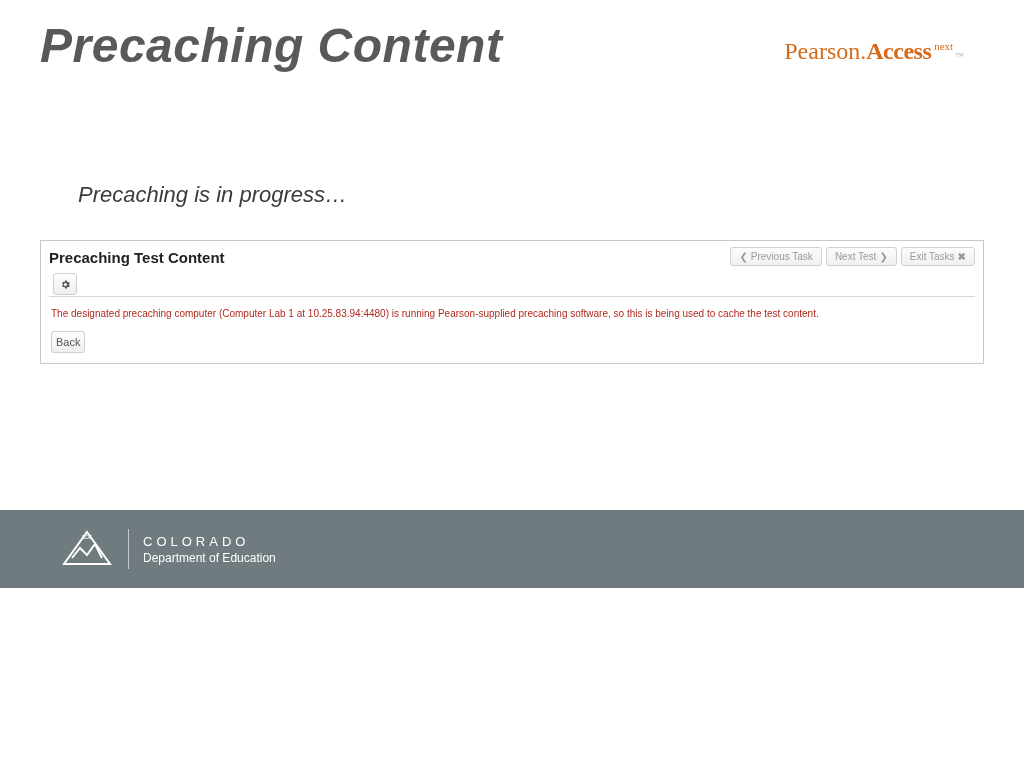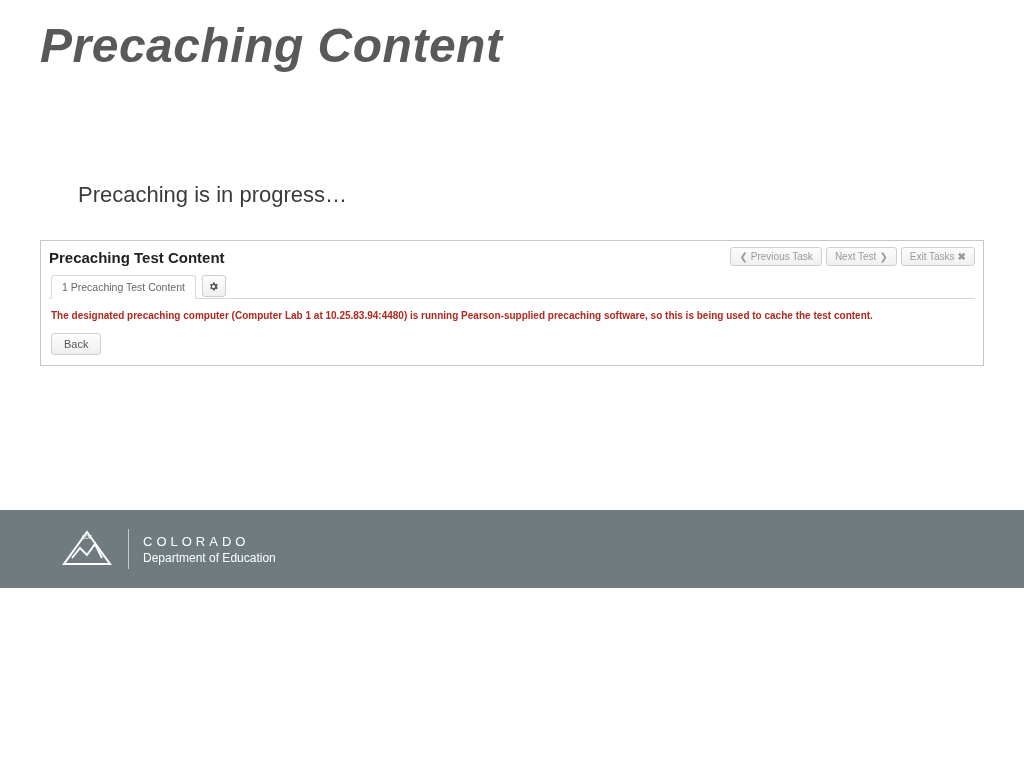--- a/index.html
+++ b/index.html
@@ -4,51 +4,54 @@
 <style>
   * { box-sizing: border-box; }
   html, body { margin:0; padding:0; width:1024px; height:768px; font-family: Arial, Helvetica, sans-serif; background:#fff; }
   .slide { position:relative; width:1024px; height:588px; background:#fff; }
   .title { position:absolute; top:18px; left:40px; font-family: "Trebuchet MS", "Segoe UI", Arial, sans-serif; font-style:italic; font-weight:700; font-size:48px; color:#595959; letter-spacing:0.5px; }
   .logo-pa { position:absolute; top:38px; right:60px; font-family:"Times New Roman",serif; font-size:24px; color:#d46a1a; white-space:nowrap; }
   .logo-pa .light { font-weight:400; }
   .logo-pa .heavy { font-weight:700; letter-spacing:-0.5px; }
   .logo-pa .next { font-size:11px; vertical-align:super; margin-left:3px; color:#d46a1a; }
   .logo-pa .tm { font-size:9px; vertical-align:baseline; margin-left:2px; color:#b9b1ab; }
-  .subtitle { position:absolute; top:182px; left:78px; font-family:"Trebuchet MS","Segoe UI",Arial,sans-serif; font-size:22px; color:#3b3b3b; }
+  .subtitle { position:absolute; top:182px; left:78px; font-family:"Trebuchet MS","Segoe UI",Arial,sans-serif; font-size:22px; color:#3b3b3b;font-style:italic; }
   .panel { position:absolute; top:240px; left:40px; width:944px; border:1px solid #c8c8c8; background:#fff; padding:6px 8px 10px 8px; }
   .panel-head { display:flex; align-items:flex-start; justify-content:space-between; }
   .panel-title { font-size:15px; font-weight:700; color:#222; margin:2px 16px 6px 0; }
   .task-btns { display:flex; gap:4px; }
   .task-btn { border:1px solid #d0d0d0; background:linear-gradient(#fcfcfc,#f0f0f0); color:#9a9a9a; font-size:10px; padding:3px 8px; border-radius:3px; display:inline-flex; align-items:center; gap:3px; cursor:default; }
   .task-btn .chev { font-size:10px; line-height:1; }
   .task-btn .x { font-weight:700; }
   .tabbar { margin-top:2px; border-bottom:1px solid #d6d6d6; display:flex; align-items:flex-end; gap:4px; padding-left:2px; }
   .tab { border:1px solid #d6d6d6; border-bottom:1px solid #fff; background:#fff; font-size:10.5px; color:#666; padding:5px 10px; border-top-left-radius:3px; border-top-right-radius:3px; position:relative; top:1px; }
   .tab-gear { border:1px solid #cfcfcf; background:linear-gradient(#fdfdfd,#efefef); width:24px; height:22px; border-radius:3px; display:flex; align-items:center; justify-content:center; position:relative; top:-1px; margin-left:2px; }
   .tab-gear svg { width:11px; height:11px; fill:#555; }
-  .redline { margin:10px 2px 0 2px; font-size:10px; font-weight:700; color:#b02a1e; line-height:1.35; }
+  .redline { margin:10px 2px 0 2px; font-size:10px; font-weight:400; color:#b02a1e; line-height:1.35; }
   .progline { margin:10px 2px 0 2px; font-size:10px; color:#333; }
-  .back-btn { margin:10px 0 0 2px; border:1px solid #cfcfcf; background:linear-gradient(#fdfdfd,#efefef); font-size:11px; color:#555; padding:4px 12px; border-radius:3px; display:inline-block; }
+  .back-btn { margin:10px 0 0 2px; border:1px solid #cfcfcf; background:linear-gradient(#fdfdfd,#efefef); font-size:11px; color:#555; padding:4px 4px; border-radius:3px; display:inline-block; }
   .footer { position:absolute; bottom:0; left:0; width:1024px; height:78px; background:#6f7b7f; }
   .footer-inner { display:flex; align-items:center; height:100%; padding-left:60px; gap:14px; }
   .co-logo { display:flex; align-items:center; }
   .co-logo svg { fill:none; stroke:#fff; stroke-width:2; }
   .divider { width:1px; height:40px; background:rgba(255,255,255,0.6); }
   .co-text { color:#fff; }
   .co-text .l1 { font-size:13px; letter-spacing:4px; font-weight:400; }
   .co-text .l2 { font-size:12px; margin-top:2px; }
 </style>
 </head>
 <body>
 
 <div class="slide">
 
   <div class="title">Precaching Content</div>
 
+  <div class="logo-pa">
+    <span class="light">Pearson.</span><span class="heavy">Access</span><span class="next">next</span><span class="tm">™</span>
+  </div>
 
   <div class="subtitle">Precaching is in progress…</div>
 
   <div class="panel">
     <div class="panel-head">
       <div class="panel-title">Precaching Test Content</div>
       <div class="task-btns">
         <div class="task-btn">
           <span class="chev">❮</span>
           <span>Previous Task</span>
@@ -58,21 +61,20 @@
           <span class="chev">❯</span>
         </div>
         <div class="task-btn">
           <span>Exit Tasks</span>
           <span class="x">✖</span>
         </div>
       </div>
     </div>
 
     <div class="tabbar">
-      <div class="tab">1 Precaching Test Content</div>
       <div class="tab-gear">
         <svg viewBox="0 0 24 24">
             <path d="M19.4 13a7.5 7.5 0 0 0 .1-1 7.5 7.5 0 0 0-.1-1l2.1-1.6-2-3.4-2.5 1a7.6 7.6 0 0 0-1.7-1l-.4-2.6h-4l-.4 2.6a7.6 7.6 0 0 0-1.7 1l-2.5-1-2 3.4L6.5 11a7.5 7.5 0 0 0-.1 1 7.5 7.5 0 0 0 .1 1l-2.1 1.6 2 3.4 2.5-1a7.6 7.6 0 0 0 1.7 1l.4 2.6h4l.4-2.6a7.6 7.6 0 0 0 1.7-1l2.5 1 2-3.4Zm-7.4 2.5A3.5 3.5 0 1 1 15.5 12 3.5 3.5 0 0 1 12 15.5Z"></path>
           </svg>
       </div>
     </div>
 
     <div class="redline">The designated precaching computer (Computer Lab 1 at 10.25.83.94:4480) is running Pearson-supplied precaching software, so this is being used to cache the test content.</div>
     <div class="back-btn">Back</div>
   </div>

